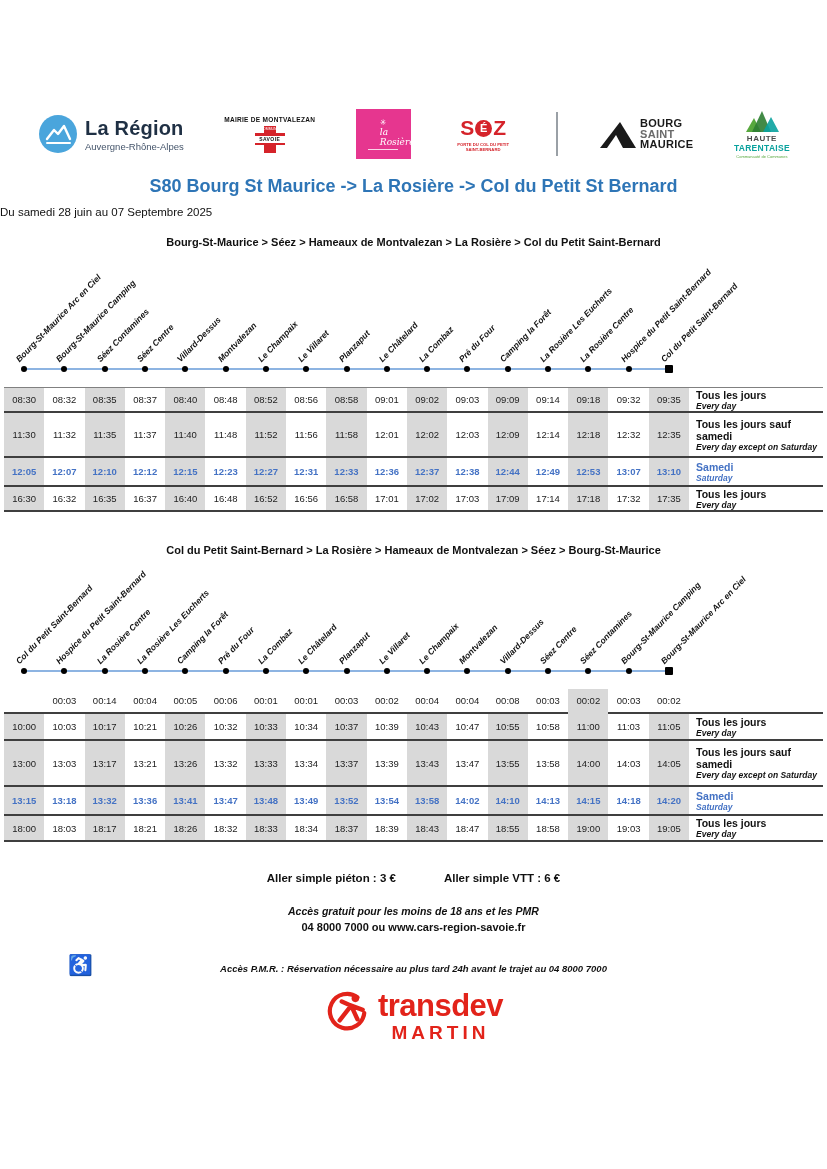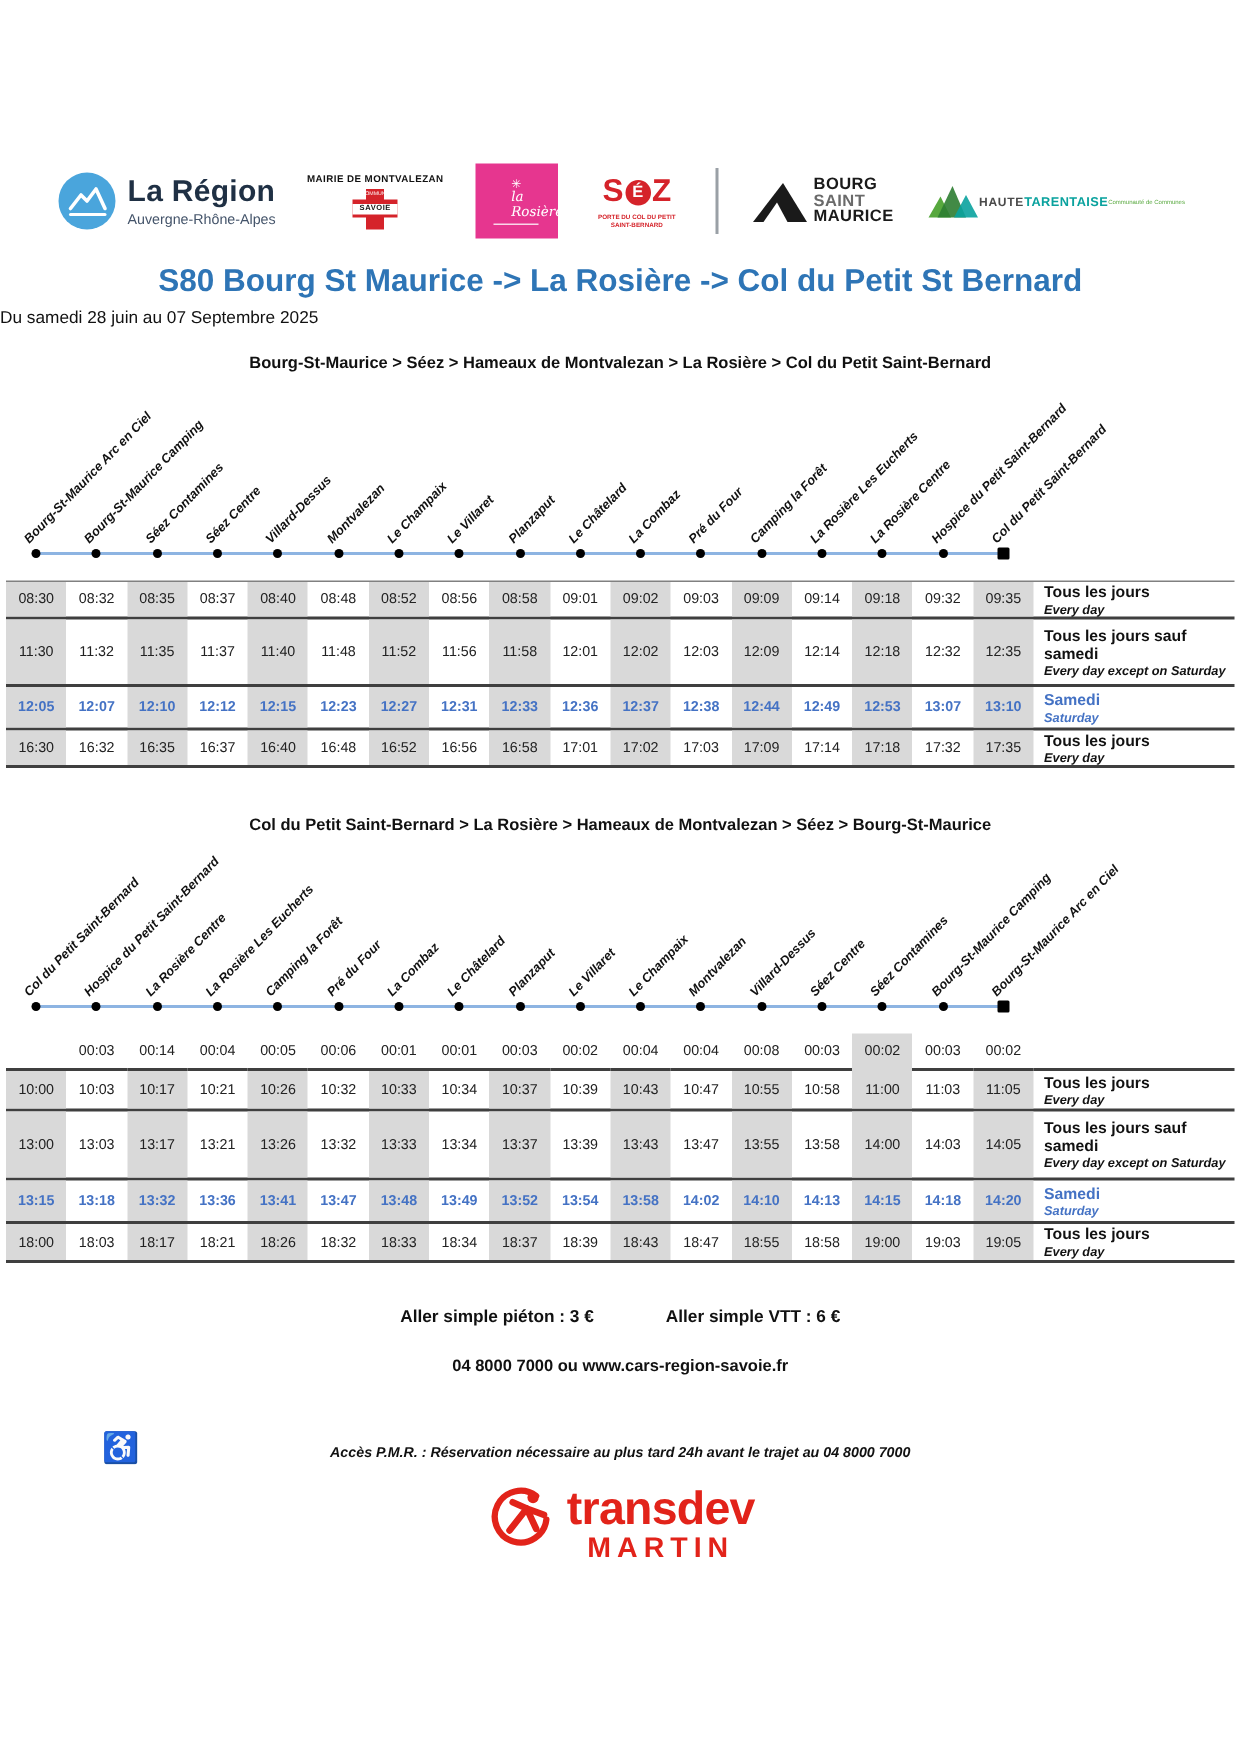--- a/index.html
+++ b/index.html
@@ -47,28 +47,28 @@
   .lg-arcs { flex-direction:column; }
   .lg-arcs .t1 { font-size:13.5px; font-weight:800; color:#1a1a1a; letter-spacing:1.5px; margin-top:2px; }
   .lg-arcs .t2 { font-size:8px; color:#8a8a8a; width:100%; text-align:right; margin-top:1px; }
 
   .sep { width:2px; height:44px; background:#9aa0a6; }
 
   .lg-bsm { gap:4px; }
   .lg-bsm .txt div { font-size:11px; font-weight:800; line-height:10.5px; color:#1a1a1a; letter-spacing:.3px; }
   .lg-bsm .txt .mid { color:#6a6a6a; }
 
-  .lg-haute { flex-direction:row; }
+  .lg-haute { flex-direction:column; }
   .lg-haute .t1 { font-size:8px; font-weight:700; color:#4a4a4a; letter-spacing:.5px; margin-top:1px; }
   .lg-haute .t2 { font-size:8.5px; font-weight:800; color:#0aa29e; letter-spacing:.3px; }
   .lg-haute .t3 { font-size:4px; color:#57a83e; margin-top:1px; }
 
   
   .title { position:absolute; top:176px; left:0; width:100%; text-align:center;
-           font-size:21px; font-weight:800; color:#2e75b6; }
+           font-size:18px; font-weight:800; color:#2e75b6; }
   .subtitle { position:absolute; top:206px; left:0; width:100%; text-align:left;
               font-size:11.5px; color:#111; }
 
   
   .dir { position:absolute; left:0; width:827px; }
   .dir.outbound { top:236px; }
   .dir.inbound  { top:544px; }
   .dir-heading { text-align:center; font-size:11px; font-weight:800; color:#111; height:14px; }
   .stations { position:relative; margin-top:0; }
   .outbound .stations { height:112px; }
@@ -492,20 +492,21 @@
       </div>
     </div>
 </section>
 
 <div class="fares">
   <span>Aller simple piéton : 3 €</span>
   <span>Aller simple VTT : 6 €</span>
 </div>
 
 <div class="info">
+  <div class="free">Accès gratuit pour les moins de 18 ans et les PMR</div>
   <div class="phone">04 8000 7000 ou www.cars-region-savoie.fr</div>
 </div>
 
 <div class="wheel">♿</div>
 <div class="pmr">Accès P.M.R. : Réservation nécessaire au plus tard 24h avant le trajet au 04 8000 7000</div>
 
 <div class="operator">
   <div class="wrap">
     <svg width="46" height="46" viewBox="0 0 44 44">
       <path d="M32 7 A 16.5 16.5 0 1 0 38.5 22" fill="none" stroke="#e2231a" stroke-width="4" stroke-linecap="round"></path>

